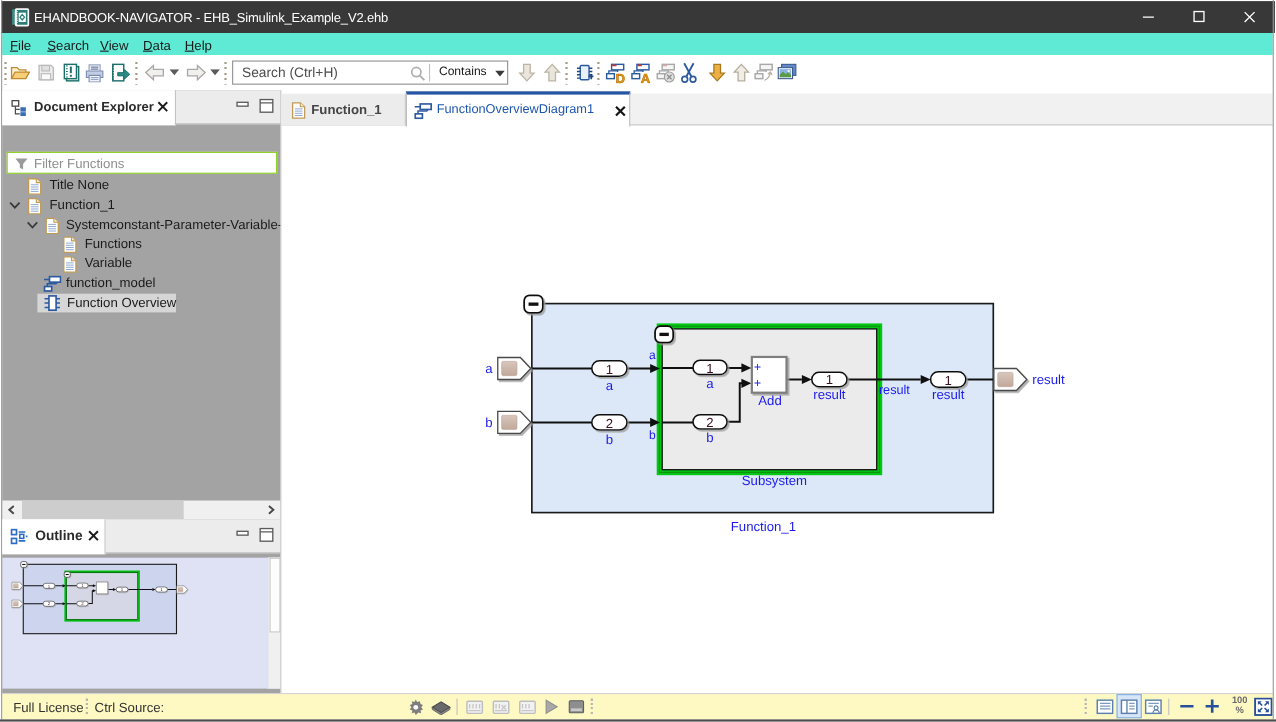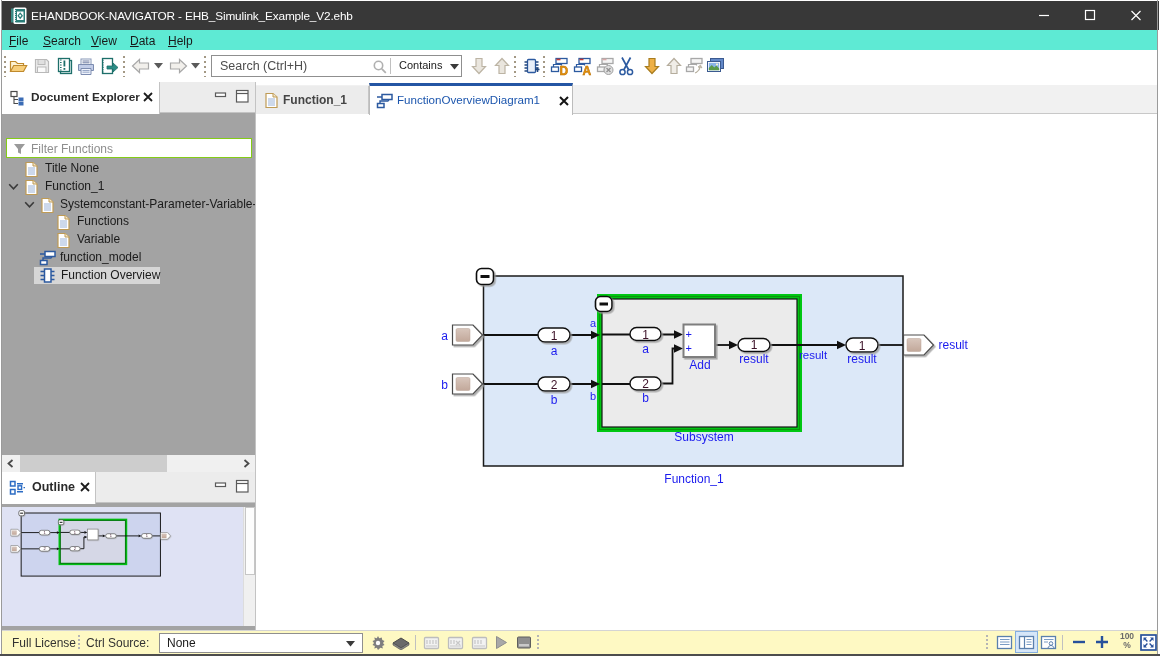--- a/index.html
+++ b/index.html
@@ -414,26 +414,20 @@
   </div>
  </div>
  <svg class="abs" style="left:0;top:32px" width="901" height="516" viewBox="256 114 901 516">
         <use href="#diag"></use>
       </svg>
 </div>
 <div id="statusbar">
  <span class="abs" style="left:10px;top:5px">Full License</span>
  <div class="abs" style="left:76px;top:4px;width:2px;height:15px;background-image:repeating-linear-gradient(#b5b5b5 0 2px,transparent 2px 4px)"></div>
  <span class="abs" style="left:84px;top:5px">Ctrl Source:</span>
- <div class="abs" style="left:157px;top:2px;width:204px;height:20px;background:#fff;border:1px solid #8f8f8f">
-  <span class="abs" style="left:7px;top:2px;color:#1a1a1a">None</span>
-  <svg class="abs" style="left:186px;top:7px" width="9" height="6" viewBox="0 0 9 6">
-          <path d="M0 0h9L4.5 5.5z" fill="#3a3a3a"></path>
-        </svg>
- </div>
  <svg class="abs" style="left:368px;top:4px" width="16" height="16" viewBox="0 0 16 16">
         <path d="M8 1l1.2 2.2 2.5-.6.6 2.5L14.5 6 13 8l1.5 2-2.2.9.6 2.5-2.5-.6L8 15l-1.2-2.2-2.5.6.6-2.5L2.5 10 4 8 2.5 6l2.4-.9-.6-2.5 2.5.6z" fill="#7e7e7e"></path>
         <circle cx="8" cy="8" r="2.2" fill="#fbfbfb"></circle>
       </svg>
  <svg class="abs" style="left:389px;top:5px" width="20" height="14" viewBox="0 0 20 14">
         <path d="M2 7l8-5 8 5-8 5z" fill="#6a6a6a" stroke="#4a4a4a"></path>
         <path d="M2 7v2l8 5 8-5V7l-8 5z" fill="#8a8a8a" stroke="#4a4a4a" stroke-width=".6"></path>
       </svg>
  <div class="abs" style="left:413px;top:4px;width:1px;height:15px;background:#c0c0c0"></div>
  <svg class="abs" style="left:421px;top:3px" width="17" height="17" viewBox="0 0 17 17">

